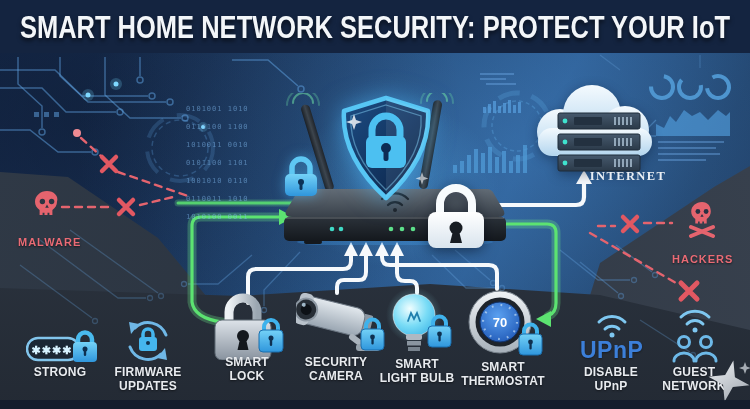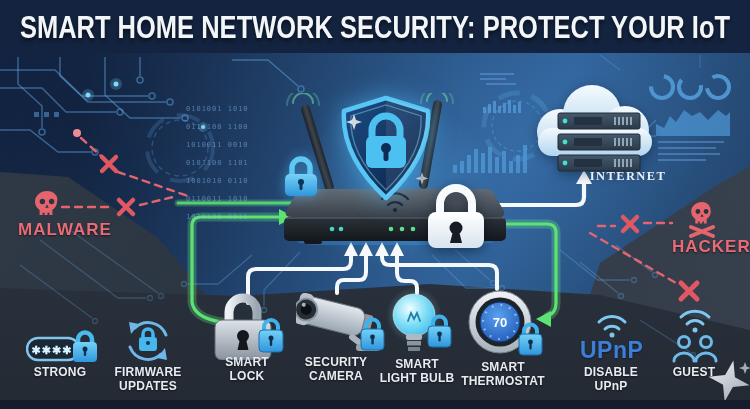--- a/index.html
+++ b/index.html
@@ -25,22 +25,22 @@
         clip-path:polygon(0 288px,240px 296px,430px 284px,600px 295px,750px 330px,750px 409px,0 409px);
         background:linear-gradient(180deg,#353e4b,#232a34);}
   .bottomedge{left:0;top:400px;width:750px;height:9px;background:#131b2b;opacity:.85;}
   .routerglow{left:250px;top:70px;width:290px;height:230px;
         background:radial-gradient(closest-side,rgba(90,190,255,.32),rgba(90,190,255,0) 72%);}
   .binary{white-space:pre;font-family:"DejaVu Sans Mono",monospace;font-size:7px;line-height:18px;
           color:rgba(135,195,250,.5);letter-spacing:1px;}
   .lbl{font-weight:700;font-size:12px;line-height:1.14;color:#e8ebef;text-align:center;
        letter-spacing:.2px;text-shadow:0 1px 2px rgba(0,0,0,.5);}
   .lbl span{display:block;}
-  .tlbl{font-weight:700;font-size:17px;color:#e96b75;letter-spacing:1px;
-        text-shadow:0 1px 2px rgba(0,0,0,.6);}
+  .tlbl{font-weight:700;font-size:11px;color:#e96b75;letter-spacing:1px;
+        text-shadow:0 1px 2px rgba(0,0,0,.6);margin-top:16px;}
   .netlbl{font-weight:700;font-size:12.5px;color:#e9eef3;letter-spacing:1.4px;text-align:center;}
   .upnp{font-weight:800;font-size:23px;color:#3c7fd9;letter-spacing:.5px;text-align:center;
         text-shadow:0 1px 2px rgba(0,0,0,.4);}
   svg{display:block;}
 </style>
 </head>
 <body>
 
 <div class="stage">
 
@@ -554,20 +554,21 @@
     <path d="M17 13 a20 20 0 0 1 28 0" fill="none" stroke="#7ec7f0" stroke-width="3" stroke-linecap="round"></path>
     <g fill="none" stroke="#6db9e8" stroke-width="3" stroke-linecap="round">
       <circle cx="20" cy="38" r="5.5"></circle>
       <path d="M10 57 a10 8 0 0 1 20 0"></path>
       <circle cx="42" cy="38" r="5.5"></circle>
       <path d="M32 57 a10 8 0 0 1 20 0"></path>
     </g>
   </svg>
   <div class="abs lbl" style="left:645px;top:366px;width:98px;">
     <span>GUEST</span>
+    <span>NETWORK</span>
   </div>
 
   <svg class="abs" style="left:706px;top:358px;" width="46" height="46" viewBox="0 0 46 46">
     <defs>
       <linearGradient id="sparkG" x1="0" y1="0" x2="1" y2="1">
         <stop offset="0" stop-color="#f2f4f6"></stop>
           <stop offset="1" stop-color="#9aa2ab"></stop>
       </linearGradient>
     </defs>
     <path d="M23 2 L28 18 L44 23 L28 28 L23 44 L18 28 L2 23 L18 18 Z" fill="url(#sparkG)" transform="rotate(12 23 23)"></path>

